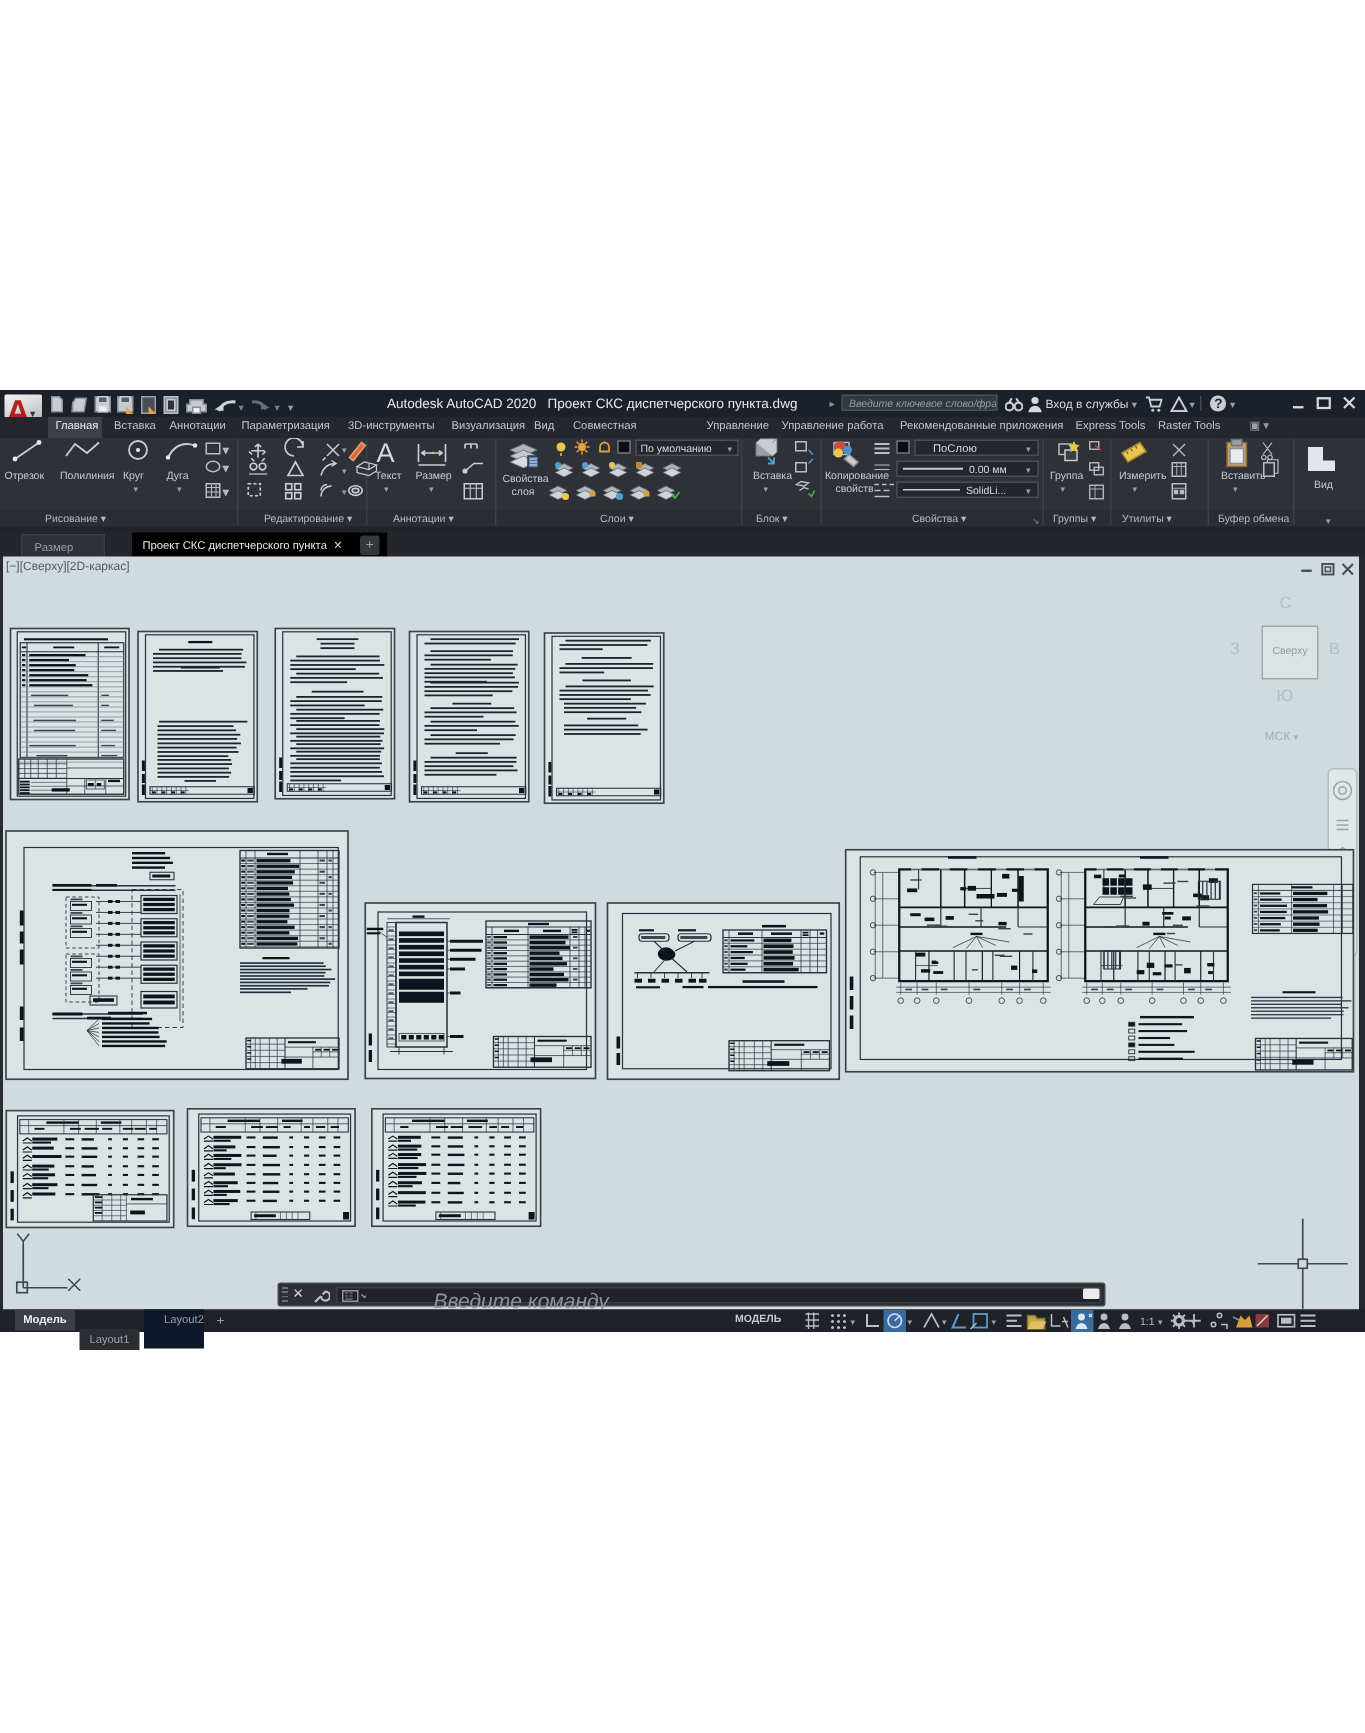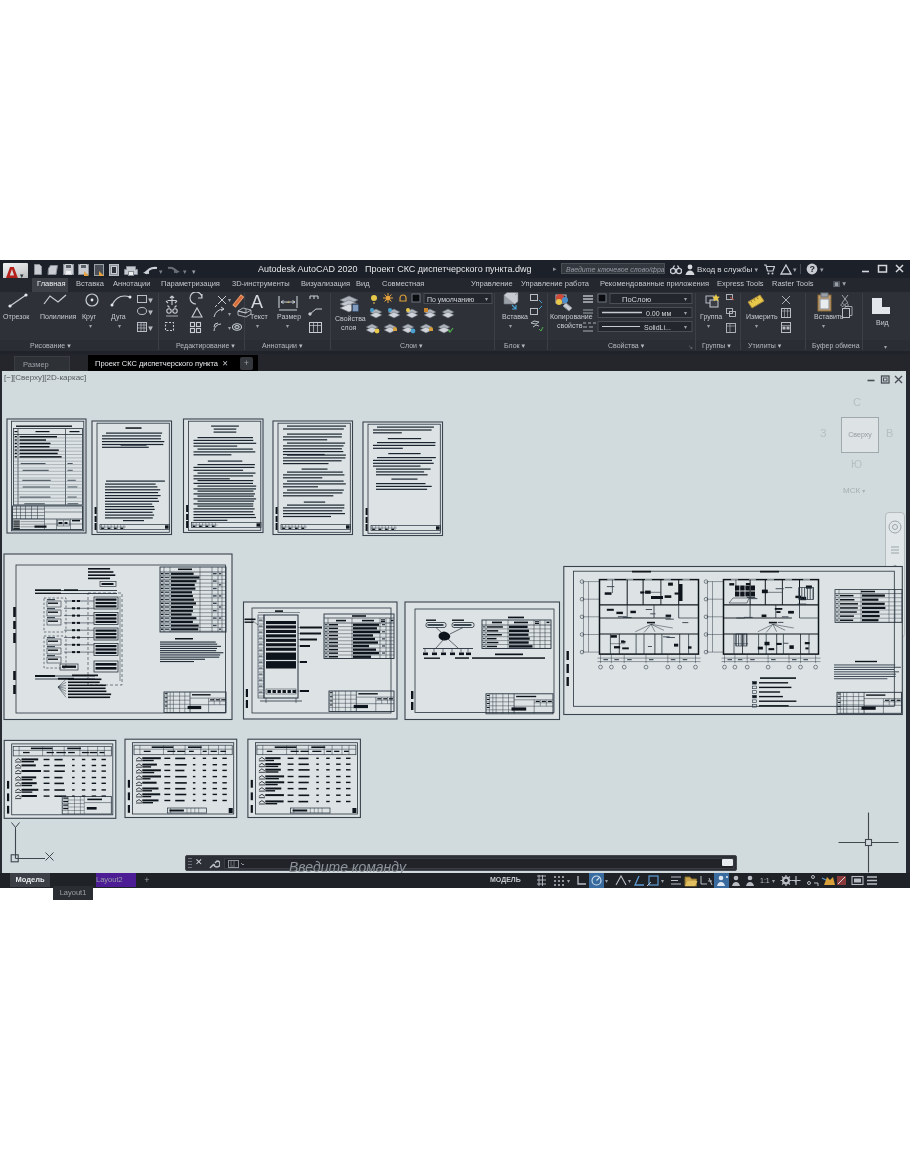--- a/index.html
+++ b/index.html
@@ -1868,21 +1868,21 @@
       <path d="M13 3 l2 2 2-2" stroke="#8d939b" fill="none"></path>
     </svg>
     <div class="abs" style="left:62px;top:3px;color:#8d939b;font-size:14px;font-style:italic;margin-left:41px;">Введите  команду</div>
     <div class="abs" style="left:536px;top:3px;width:11px;height:7px;background:#e8ecef;border-radius:1px;"></div>
   </div>
 
   <div class="abs" style="left:0;top:613px;width:910px;height:15px;background:#1f2227;"></div>
 
   <div class="abs" style="left:10px;top:613px;width:40px;height:14px;background:#3c4046;color:#eceef0;font-size:7.5px;font-weight:bold;text-align:center;line-height:14px;">Модель</div>
   <div class="abs" style="left:53px;top:613px;width:40px;height:14px;color:#9aa0a6;font-size:7.5px;text-align:center;line-height:14px;background:#2a2d32;margin-top:13px;">Layout1</div>
-  <div class="abs" style="left:96px;top:613px;width:40px;height:14px;color:#9aa0a6;font-size:7.5px;text-align:left;line-height:14px;background:#4c1d95;">Layout2</div>
+  <div class="abs" style="left:96px;top:613px;width:40px;height:26px;color:#9aa0a6;font-size:7.5px;text-align:right;line-height:14px;background:#0f172a;">Layout2</div>
   <div class="abs" style="left:139px;top:613px;width:16px;height:14px;color:#9aa0a6;font-size:9px;text-align:center;line-height:14px;">+</div>
 
   <div class="abs" style="left:490px;top:616px;color:#c5cad0;font-size:7px;font-weight:bold;">МОДЕЛЬ</div>
   <svg class="abs" style="left:530px;top:613px;" width="380" height="15" viewBox="0 0 380 15">
 
     <g stroke="#b9bec5" fill="none" stroke-width="1">
       <path d="M7 3 h9 M7 7 h9 M7 11 h9 M9 2 v11 M12.5 2 v11" stroke-width="0.9"></path>
     </g>
 
     <g fill="#b9bec5">

